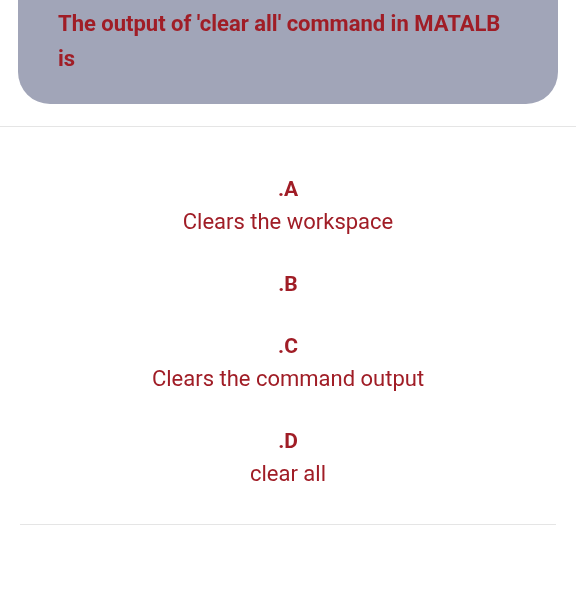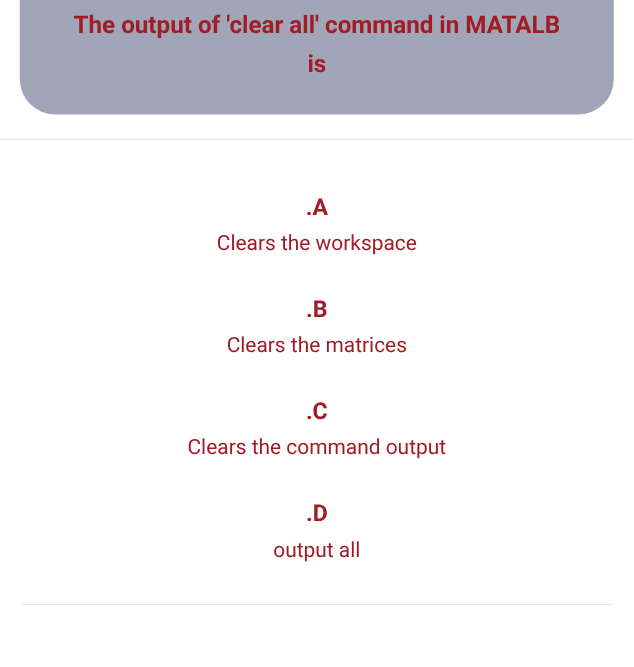--- a/index.html
+++ b/index.html
@@ -12,21 +12,20 @@
       background: #ffffff;
       width: 576px;
       height: 606px;
       overflow: hidden;
     }
     .question-box {
       background: #a1a5b8;
       margin: 0 18px;
       padding: 0 40px 28px 40px;
       border-radius: 0 0 32px 32px;
-      text-align: center;
     }
     .question-text {
       color: #a01d26;
       font-size: 22px;
       font-weight: 700;
       line-height: 1.6;
       padding-top: 6px;
     }
     .divider {
       height: 1px;
@@ -41,21 +40,21 @@
       margin-bottom: 38px;
     }
     .option-label {
       color: #a01d26;
       font-size: 21px;
       font-weight: 700;
       margin-bottom: 8px;
     }
     .option-text {
       color: #a01d26;
-      font-size: 19px;
+      font-size: 22px;
       font-weight: 400;
     }
     .bottom-divider {
       height: 1px;
       background: #e5e5e5;
       margin: 0 20px;
     }
   </style>
 </head>
 <body>
@@ -66,25 +65,24 @@
 
 <div class="divider"></div>
 
 <div class="options">
   <div class="option">
     <div class="option-label">.A</div>
     <div class="option-text">Clears the workspace</div>
   </div>
   <div class="option">
     <div class="option-label">.B</div>
-    <div class="option-text">Clears the matrices</div>
   </div>
   <div class="option">
     <div class="option-label">.C</div>
     <div class="option-text">Clears the command output</div>
   </div>
   <div class="option">
     <div class="option-label">.D</div>
-    <div class="option-text">output all</div>
+    <div class="option-text">clear all</div>
   </div>
 </div>
 
 <div class="bottom-divider"></div>
 
 </body></html>

